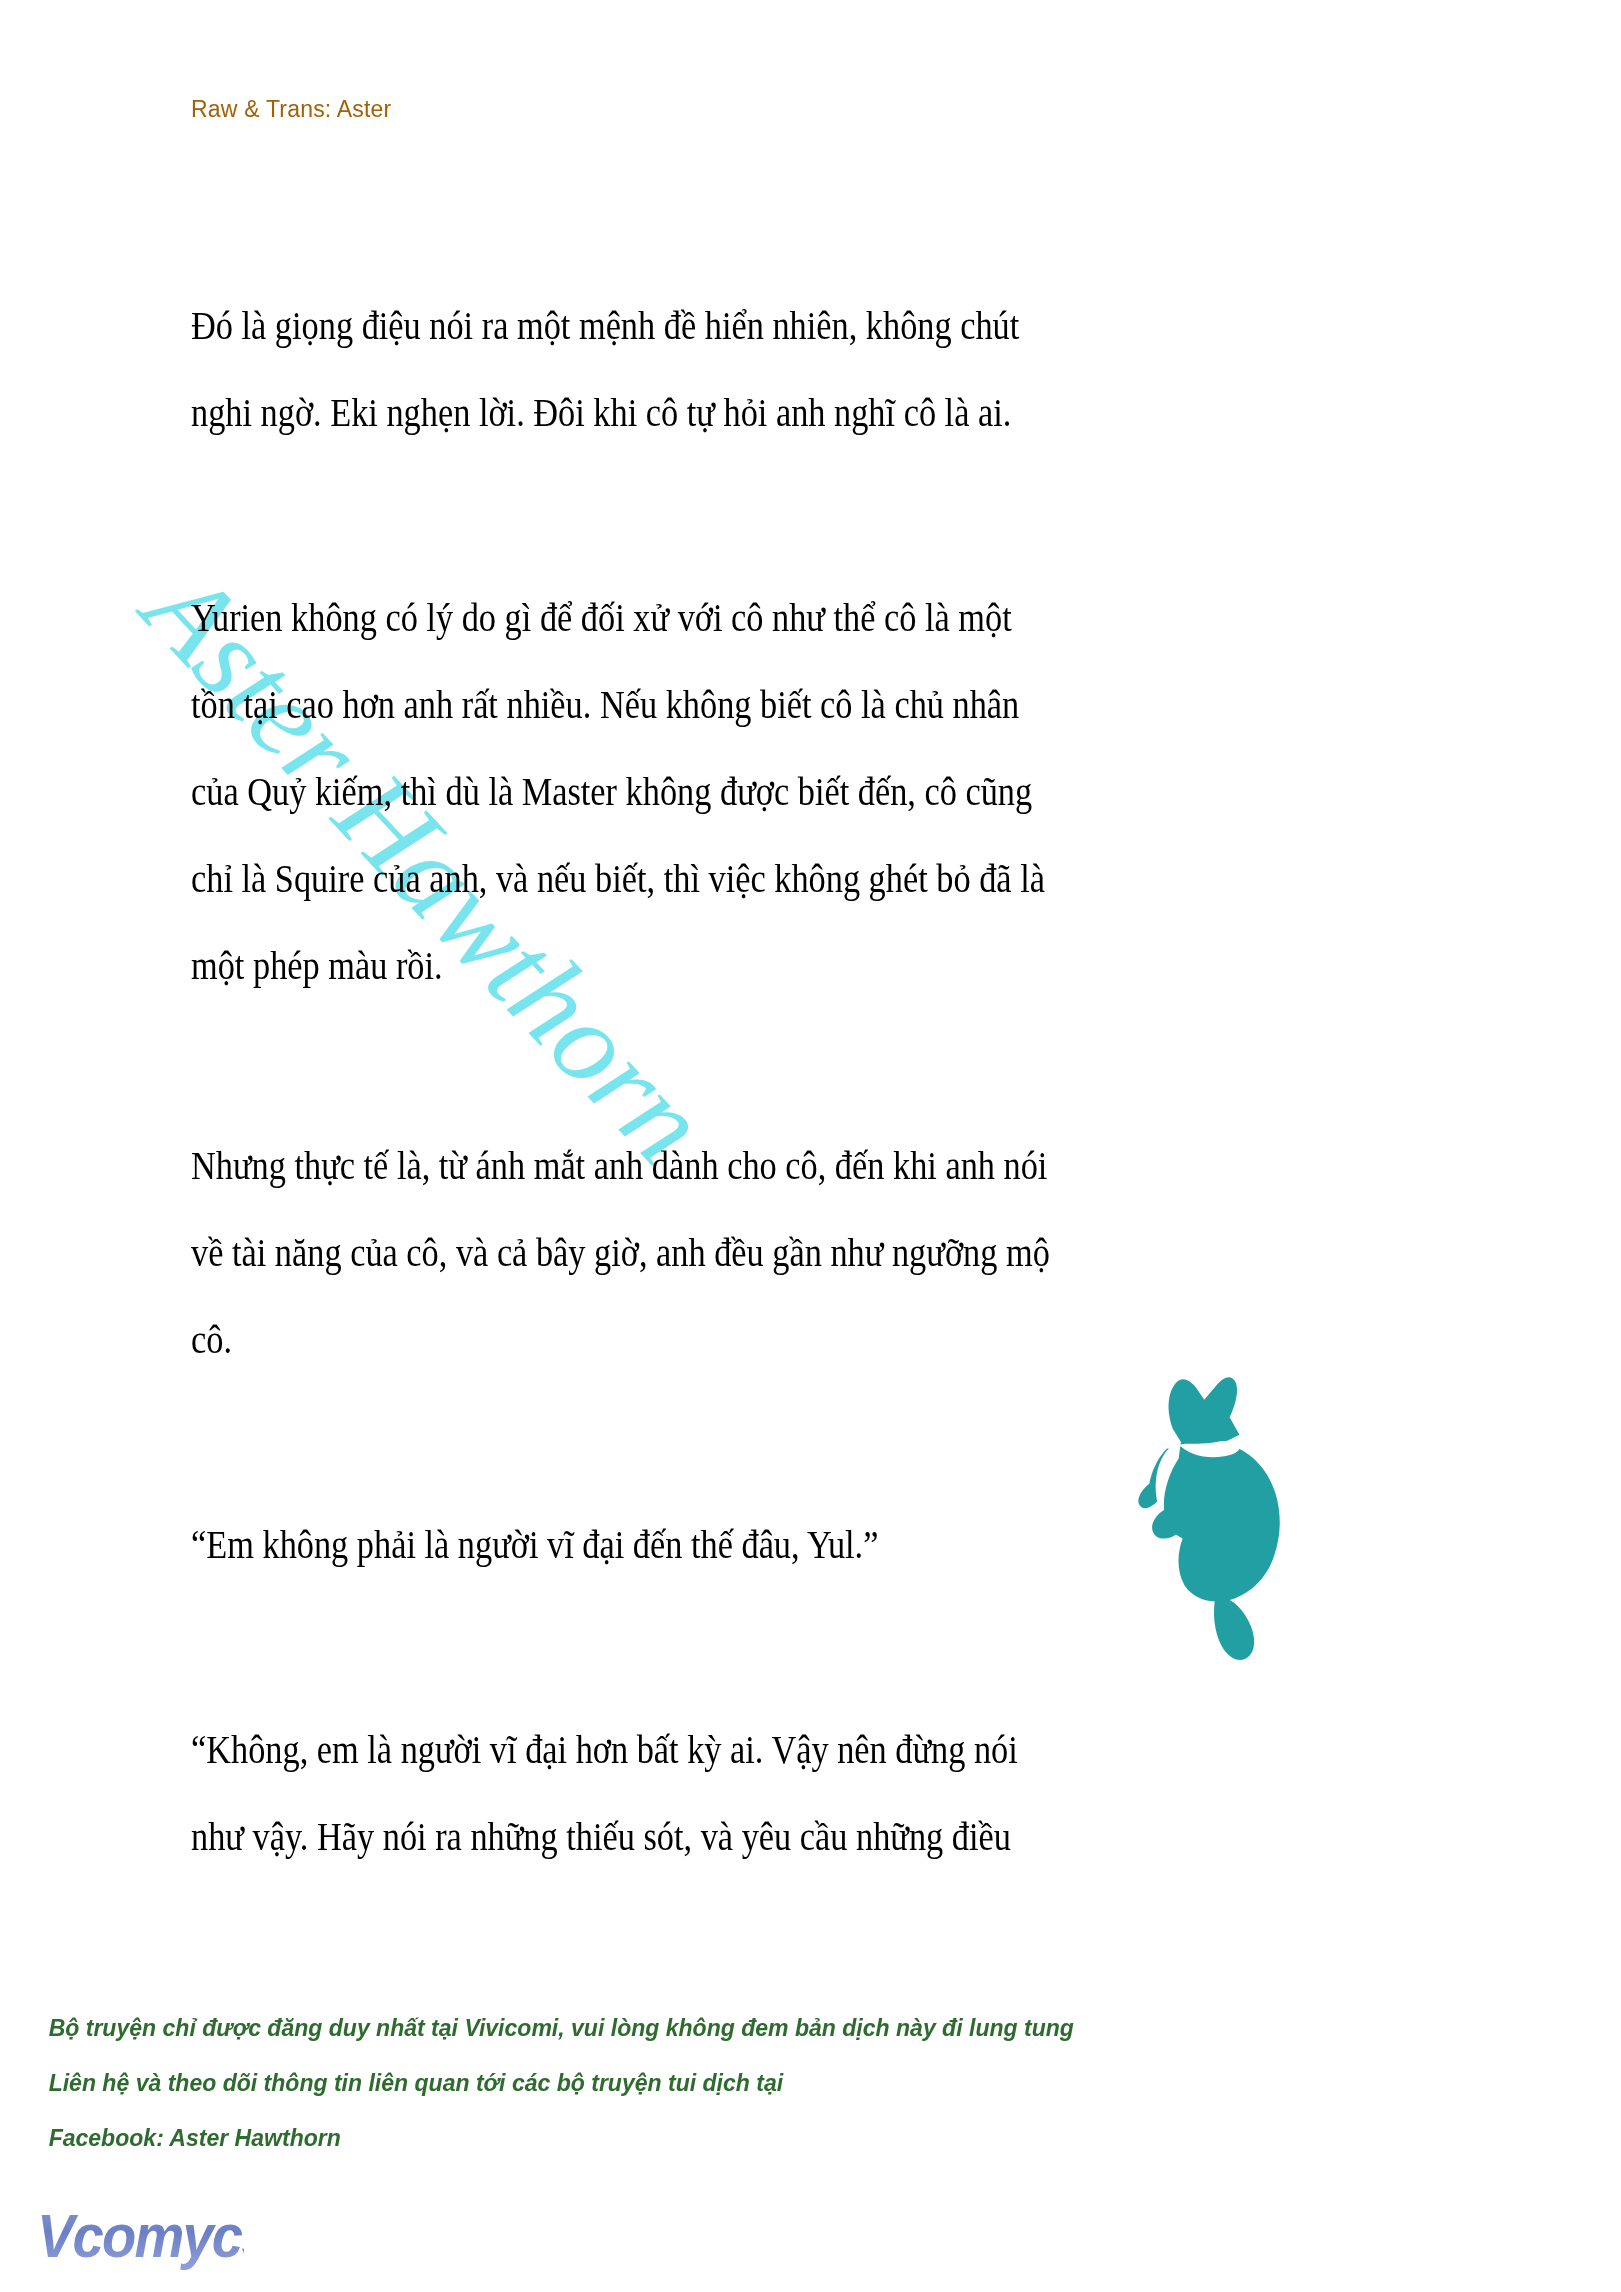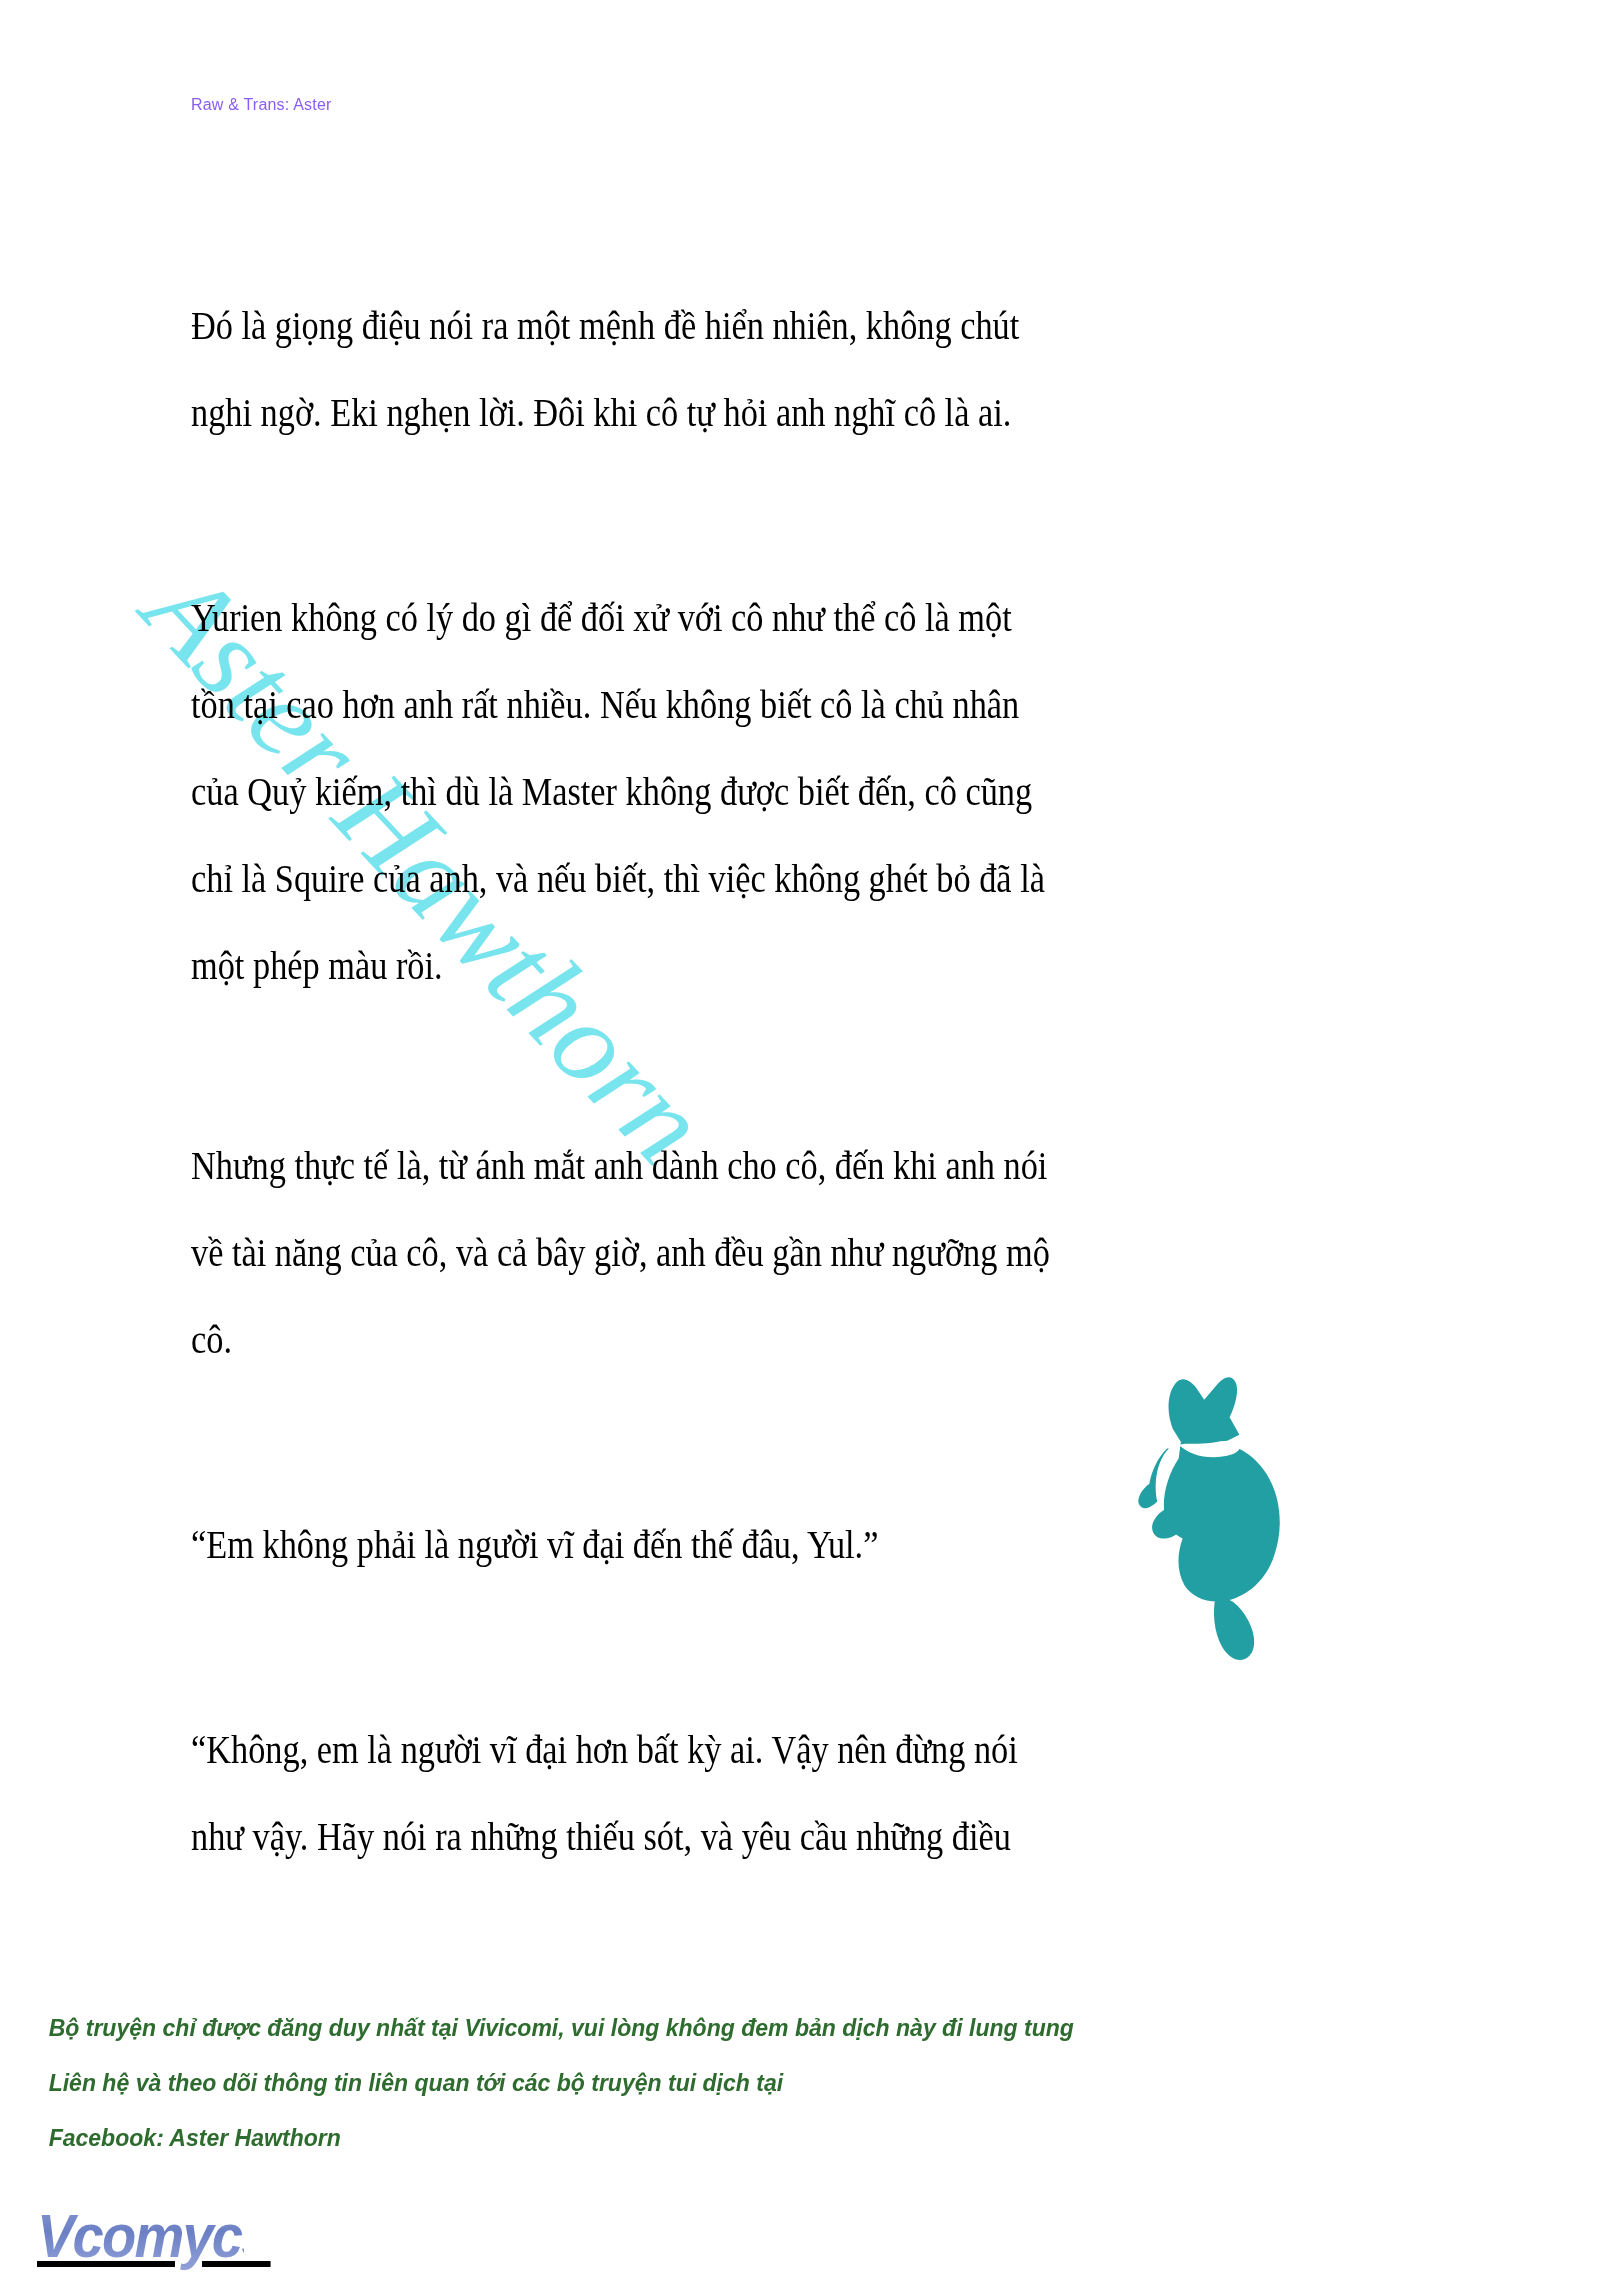--- a/index.html
+++ b/index.html
@@ -16,22 +16,22 @@
     overflow: hidden;
     font-family: "Liberation Serif", "DejaVu Serif", serif;
   }
 
   
   .header {
     position: absolute;
     left: 191px;
     top: 96px;
     font-family: "Liberation Sans", "DejaVu Sans", sans-serif;
-    font-size: 16px;
-    color: #8b5cf6;
+    font-size: 23px;
+    color: #a16207;
     letter-spacing: 0.2px;
     white-space: nowrap;
   }
 
   
   .watermark {
     position: absolute;
     left: 211px;
     top: 549px;
     transform: rotate(47deg);
@@ -103,21 +103,20 @@
   }
 
   
   .logo {
     position: absolute;
     left: 37px;
     top: 2194px;
     z-index: 5;
     width: 225px;
     height: 84px;
-    text-decoration: underline;
   }
 
   .logo-text {
     font-family: "Liberation Sans", "DejaVu Sans", sans-serif;
     font-weight: bold;
     font-style: italic;
     font-size: 61px;
     letter-spacing: -2px;
     background: linear-gradient(180deg, #8f9fd8 0%, #6b7fc4 45%, #9aa8dd 100%);
     -webkit-background-clip: text;

